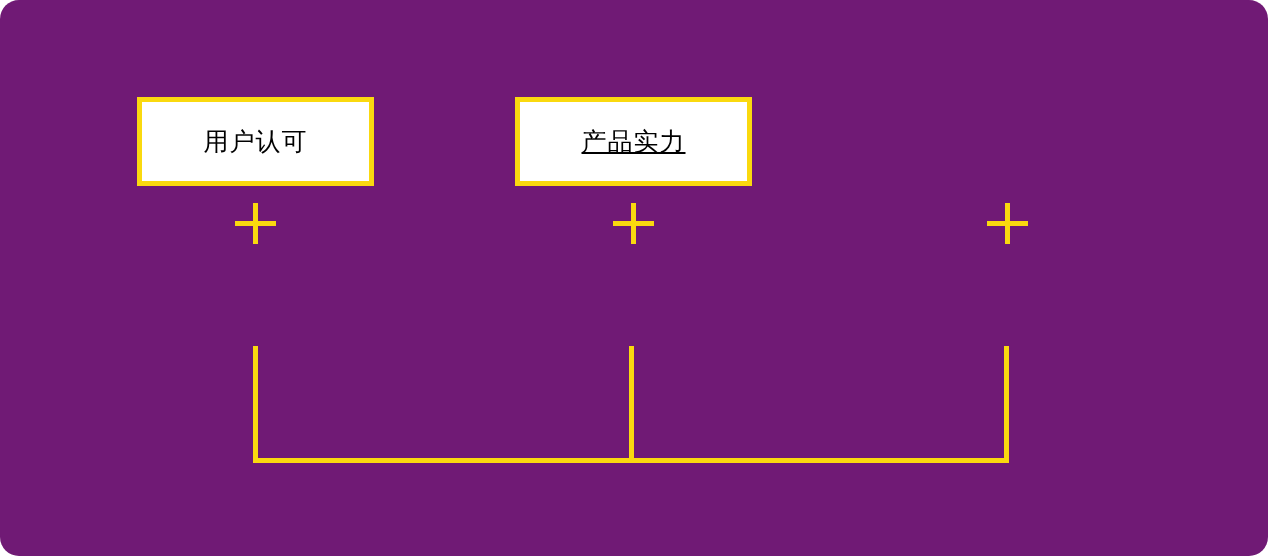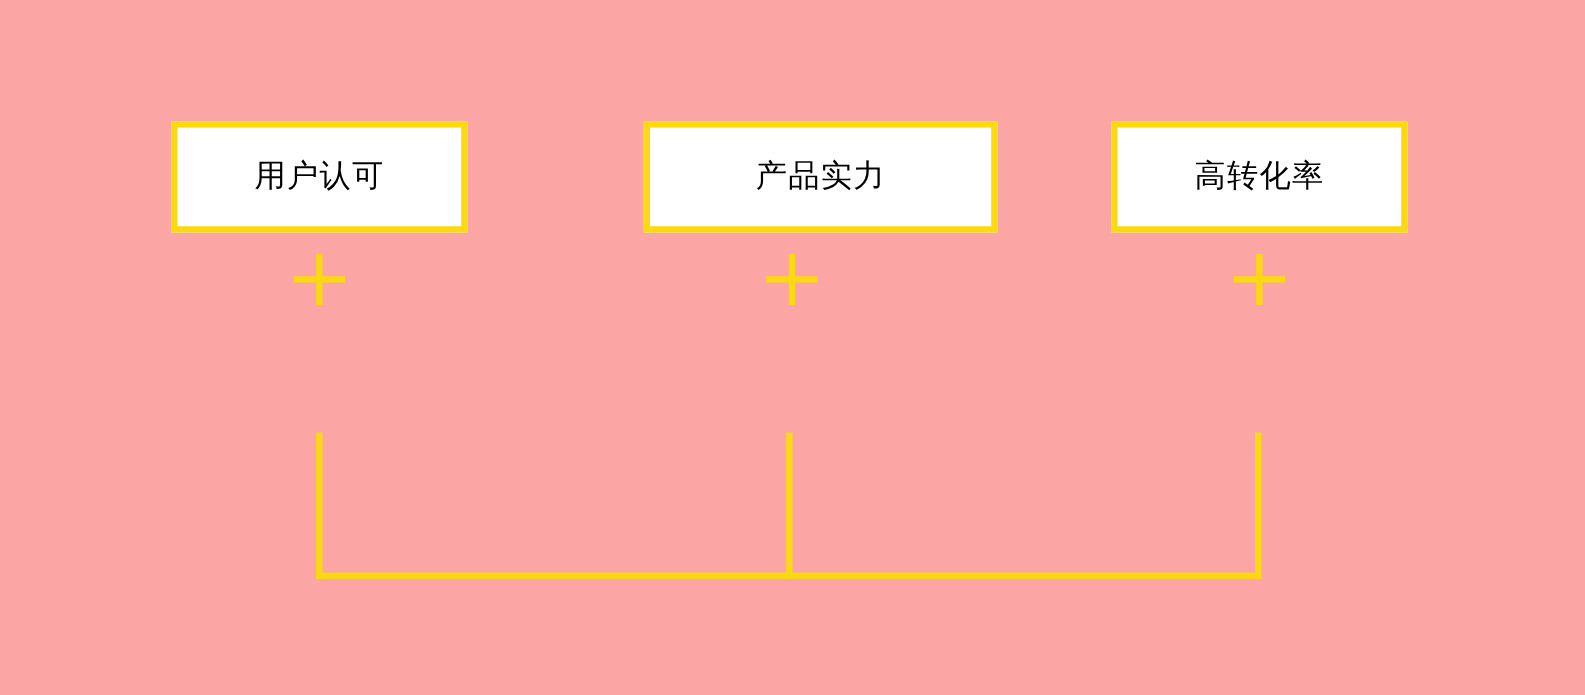--- a/index.html
+++ b/index.html
@@ -34,21 +34,21 @@
     letter-spacing: 1px;
     font-family: "Liberation Serif", "DejaVu Serif", serif;
   }
   .node-box .label {
     white-space: pre-line;
     display: block;
   }
 
   
   .col-0 { left: 137px; width: 237px; }
-  .col-1 { left: 515px; width: 283px; }
+  .col-1 { left: 515px; width: 237px; text-decoration: underline; }
   .col-2 { left: 889px; width: 237px; }
 
   
   .row-top    { top: 97px;  height: 89px; }
   .row-bottom { top: 261px; height: 90px; }
 
   
   .plus {
     position: absolute;
     width: 41px;
@@ -93,41 +93,38 @@
     left: 253px;
     top: 458px;
     width: 756px;
     height: 5px;
     background: var(--accent, #fad90f);
   }
 </style>
 </head>
 <body>
 
-<div id="canvas" style="--accent: #fad90f; background: #fca5a5;">
+<div id="canvas" style="--accent: #fad90f; background: #701a75; border-radius: 19px;">
 
   <div class="node-box col-0 row-top">
     <span class="label">用户认可</span>
   </div>
   <div class="plus plus-0">
     <span class="bar-h"></span>
     <span class="bar-v"></span>
   </div>
 
   <div class="node-box col-1 row-top">
     <span class="label">产品实力</span>
   </div>
   <div class="plus plus-1">
     <span class="bar-h"></span>
     <span class="bar-v"></span>
   </div>
 
-  <div class="node-box col-2 row-top">
-    <span class="label">高转化率</span>
-  </div>
   <div class="plus plus-2">
     <span class="bar-h"></span>
     <span class="bar-v"></span>
   </div>
 
   <div class="conn-v conn-v-0"></div>
   <div class="conn-v conn-v-1"></div>
   <div class="conn-v conn-v-2"></div>
   <div class="conn-h"></div>
 

